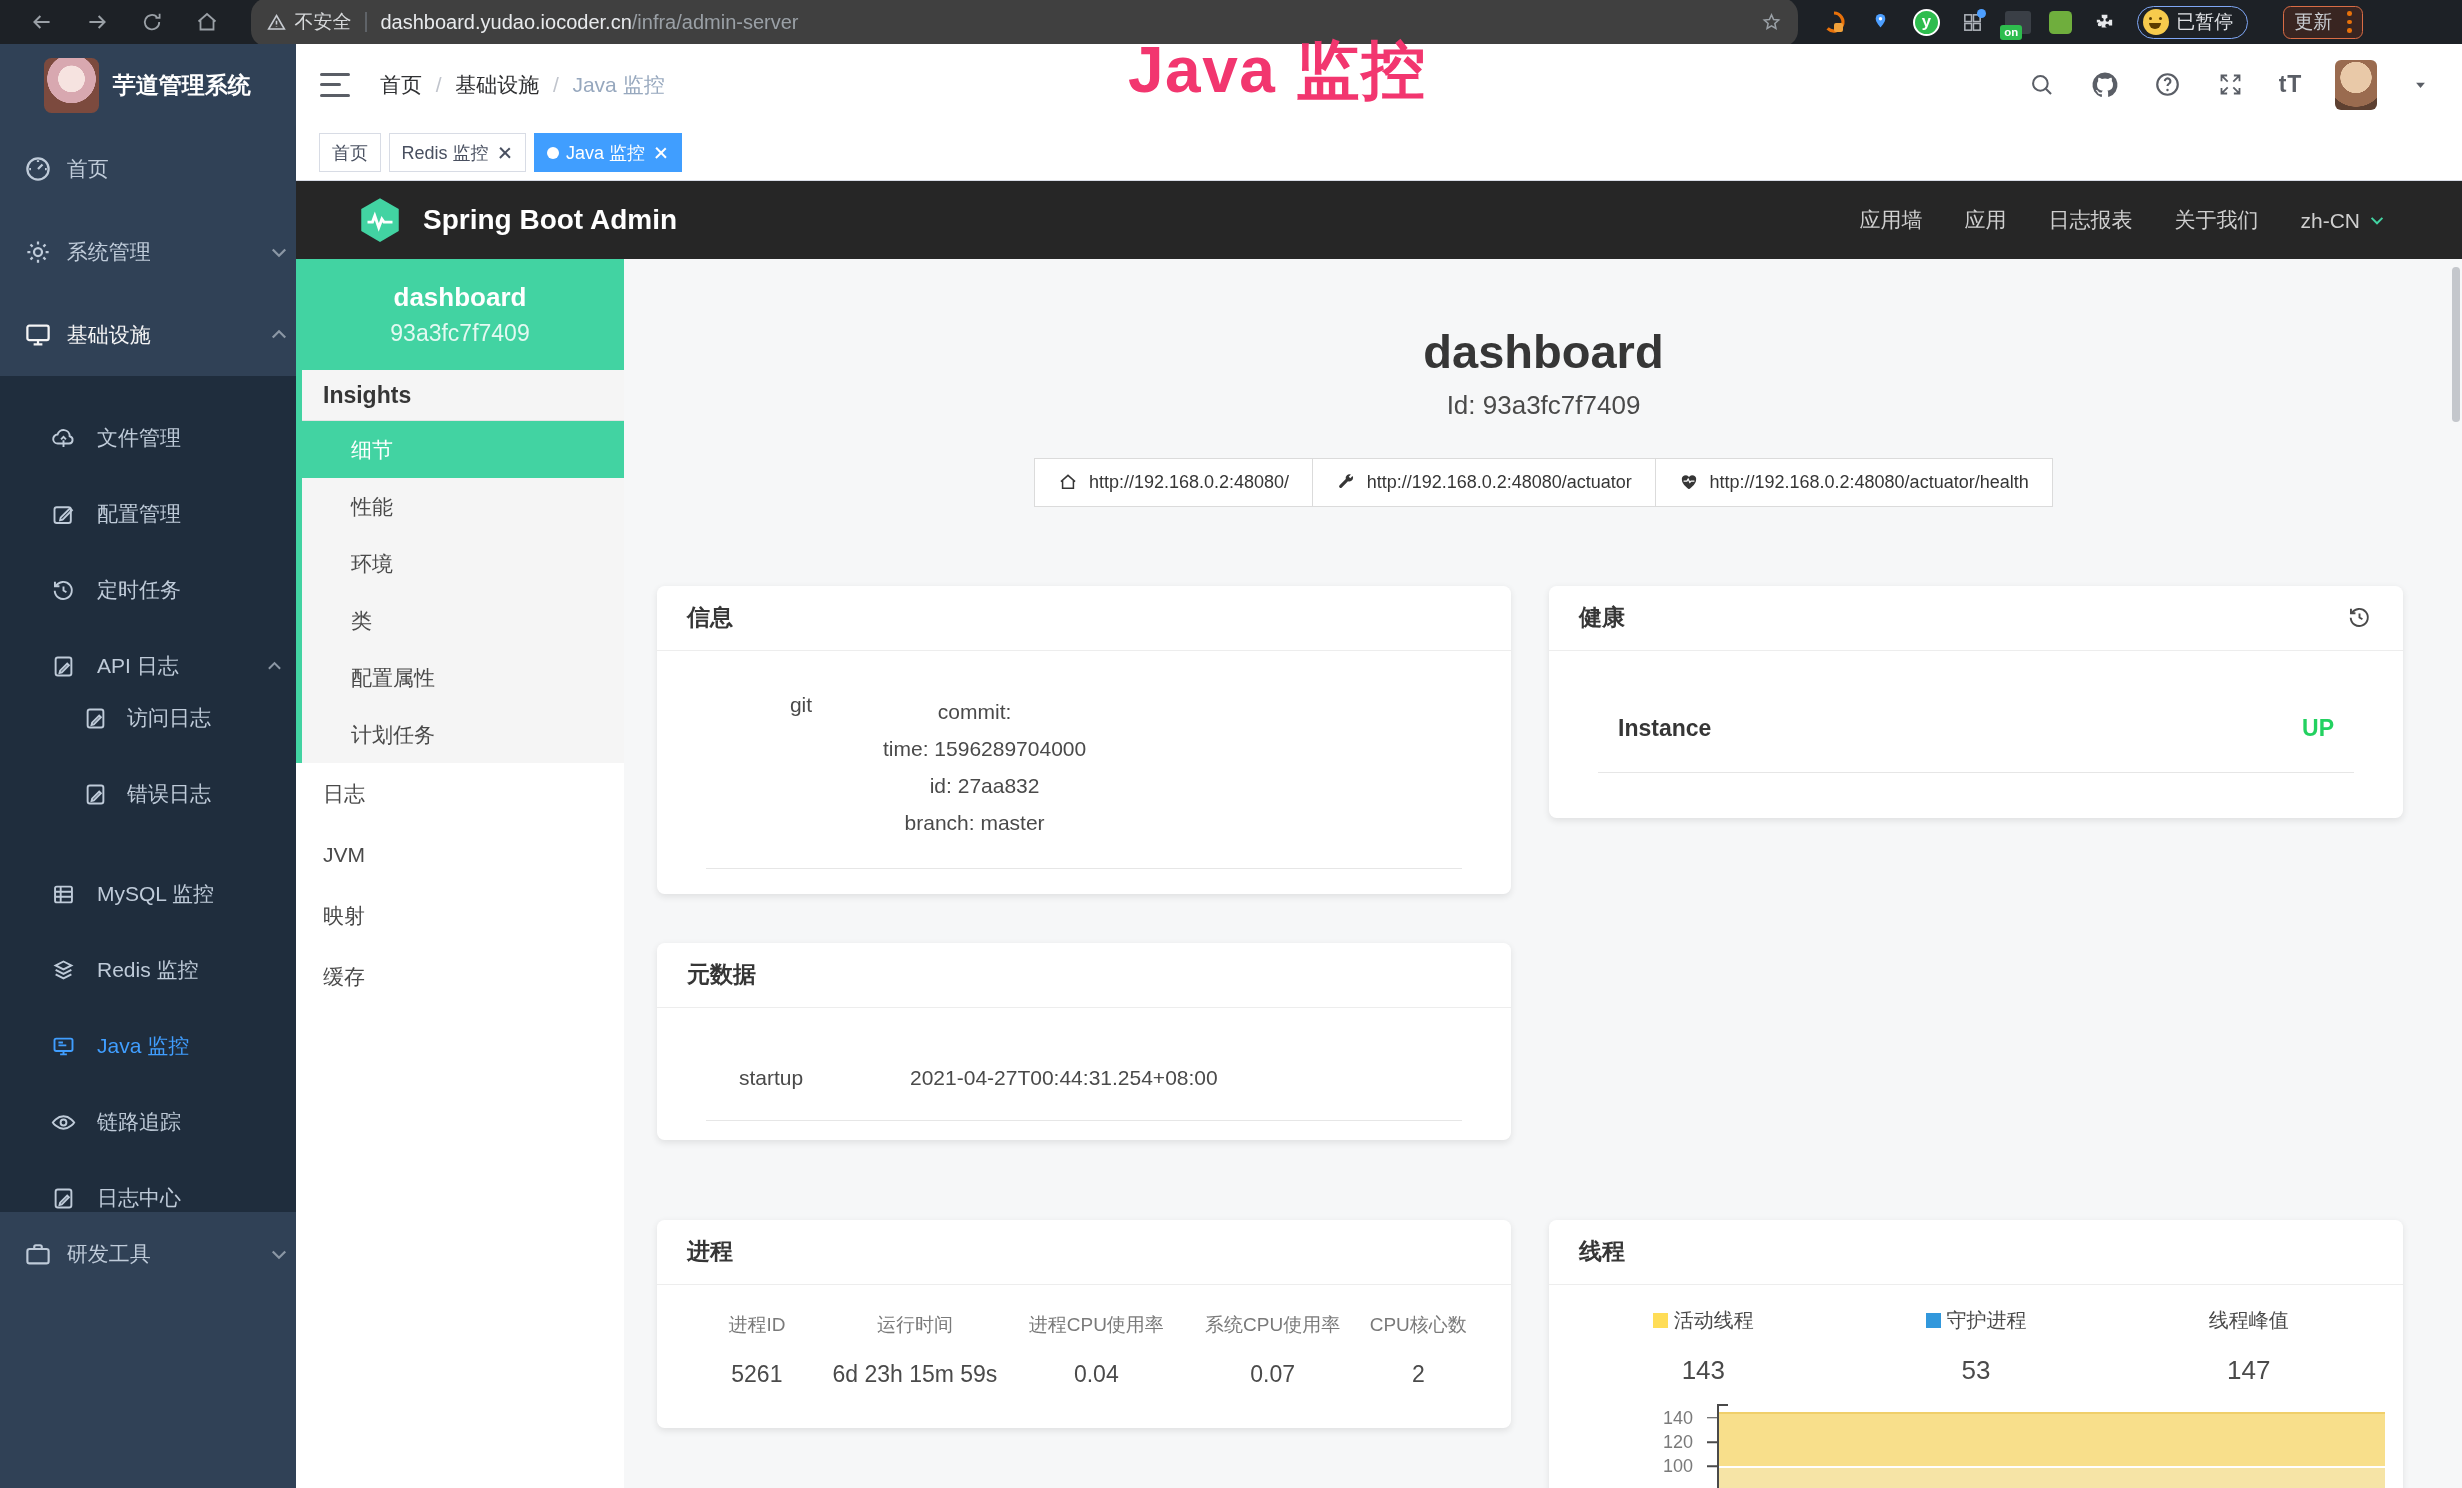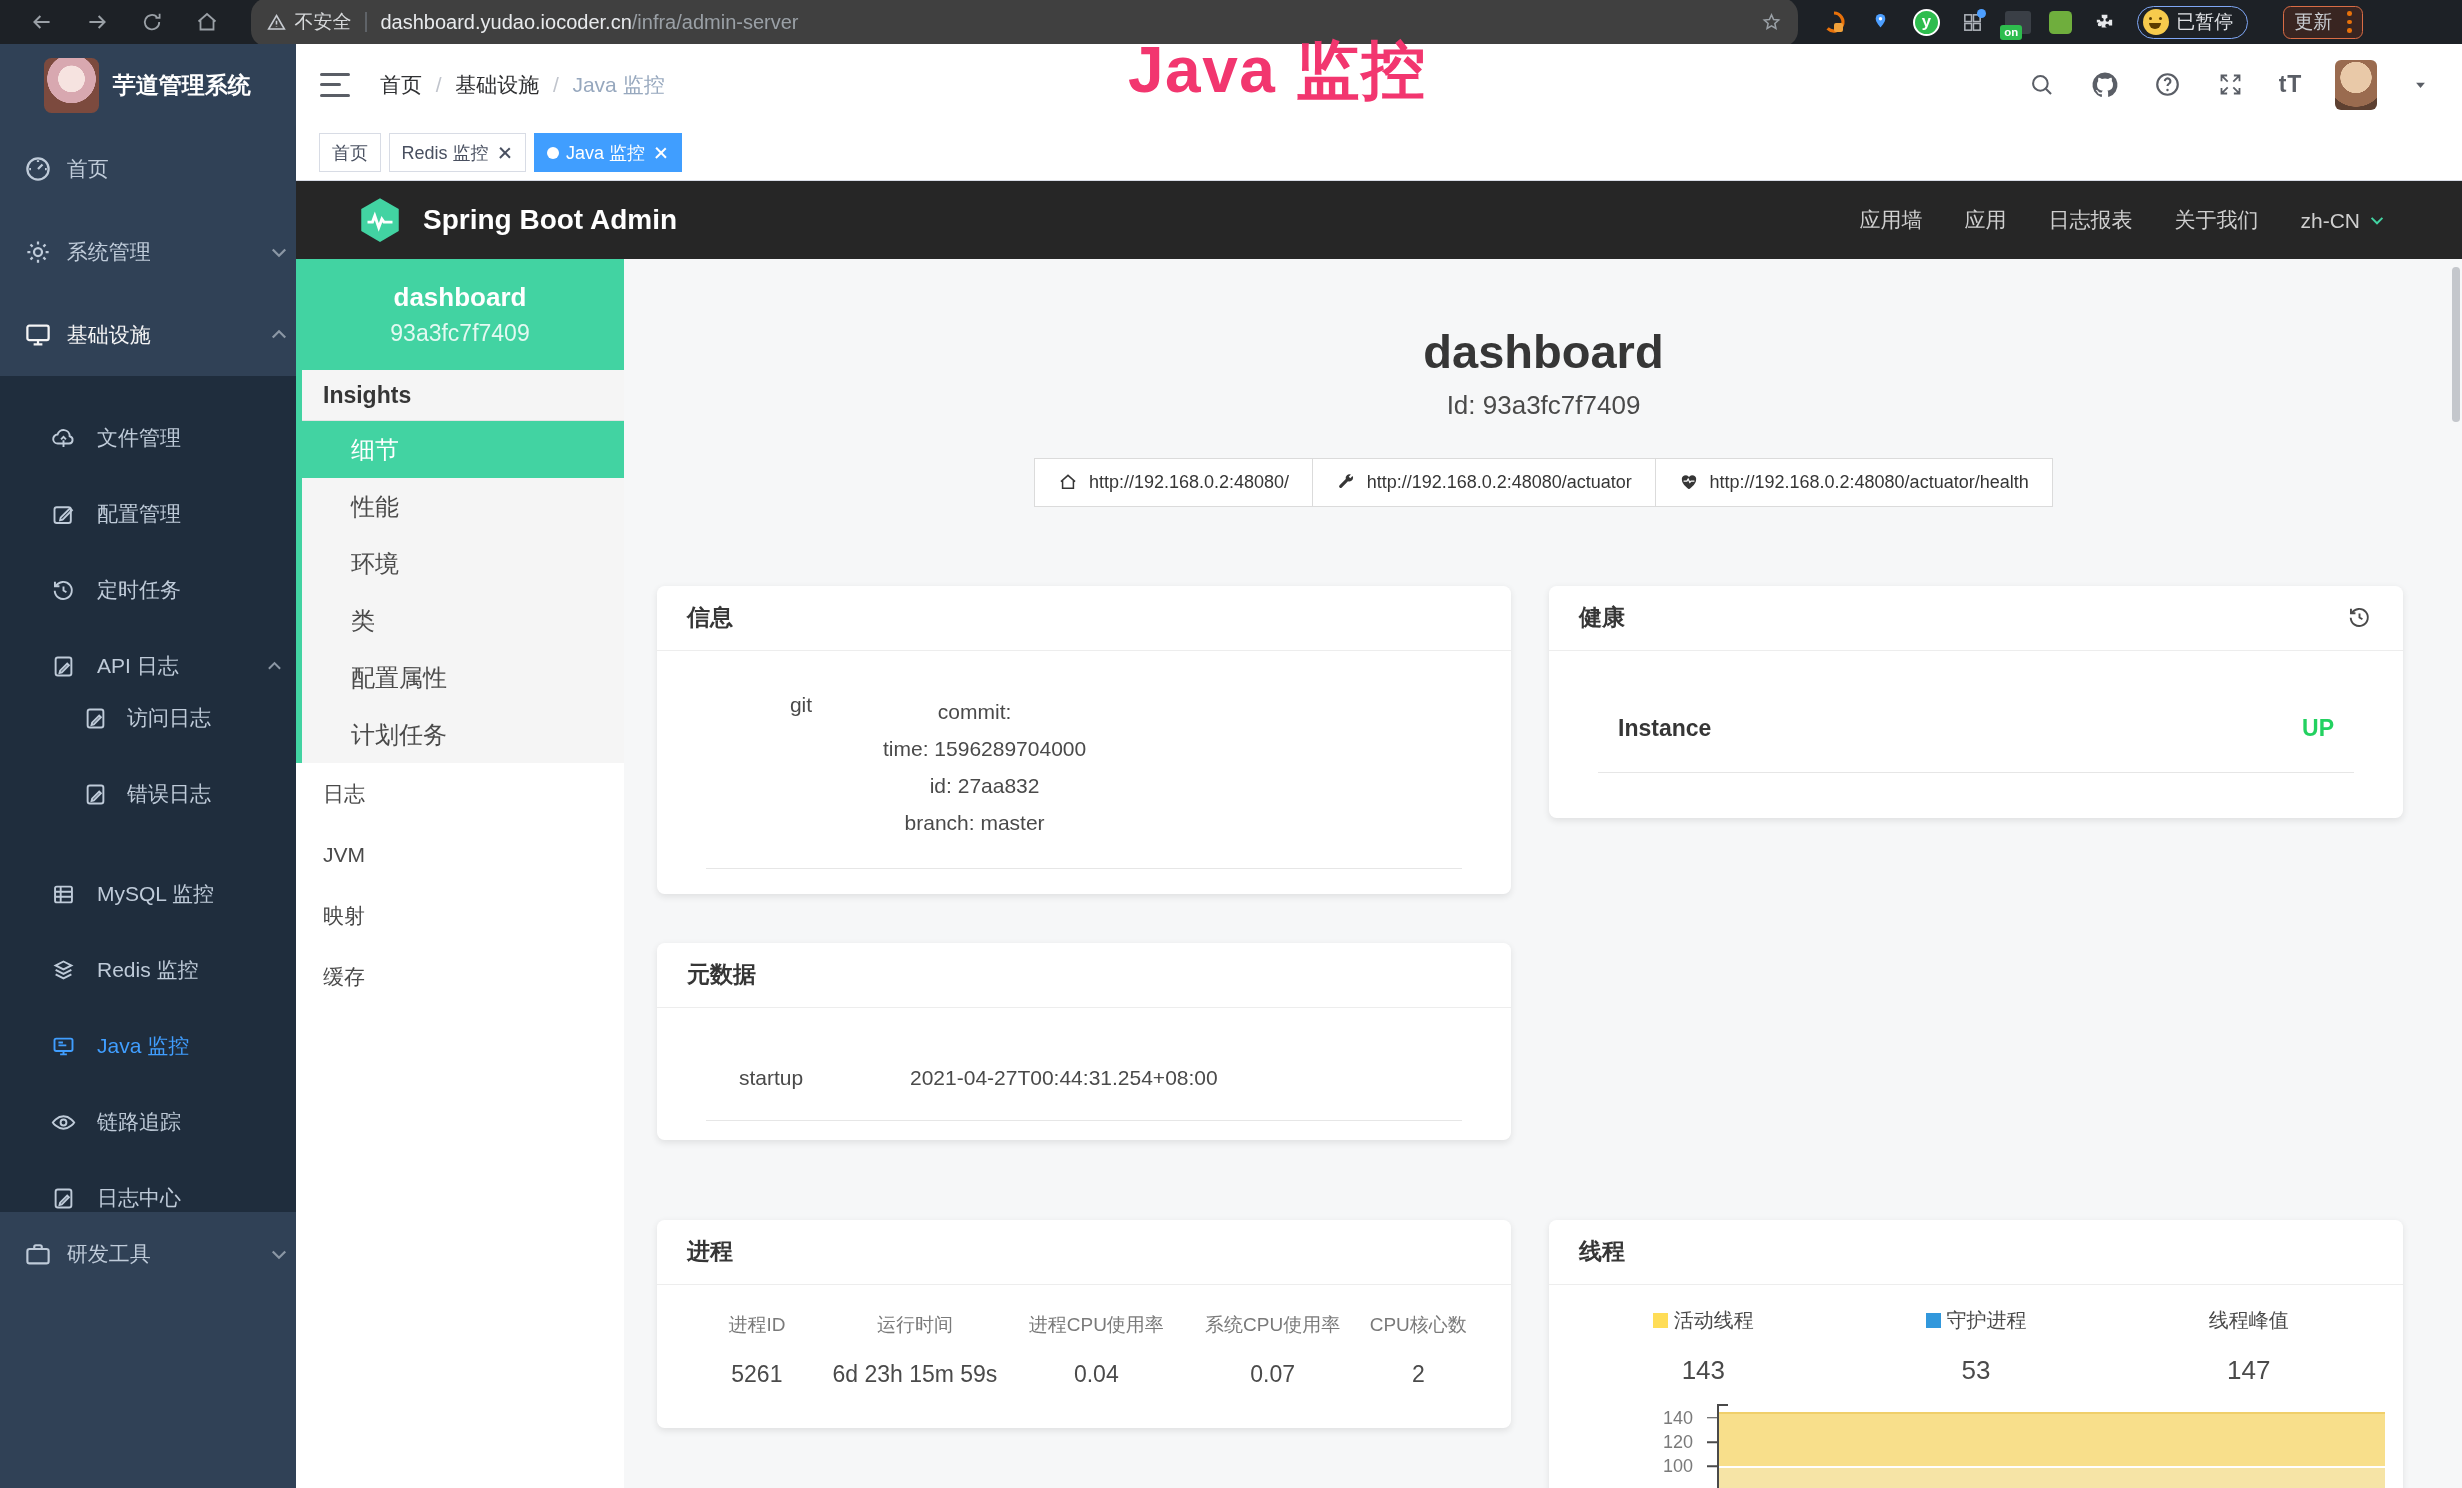--- a/index.html
+++ b/index.html
@@ -97,21 +97,21 @@
   .sba-nav .chev{color:#42d3a2;}
   
   .sba-body{position:relative;height:1231px;display:flex;}
   .sba-side{width:328px;background:#fff;flex:0 0 auto;}
   .inst-head{height:111px;background:#42d3a2;display:flex;flex-direction:column;align-items:center;justify-content:center;gap:7.6px;}
   .inst-head .nm{color:#fff;font-size:26px;font-weight:bold;}
   .inst-head .id{color:rgba(255,255,255,.85);font-size:23px;}
   .insights{background:#f5f5f5;border-left:6px solid #42d3a2;box-sizing:border-box;}
   .insights .glab{height:50px;display:flex;align-items:center;padding-left:21px;font-size:23px;font-weight:bold;
     color:#363636;border-bottom:0.8px solid #e4e4e4;}
-  .insights .sitem{height:57px;display:flex;align-items:center;padding-left:49px;font-size:24px;color:#4a4a4a;cursor:pointer;}
+  .insights .sitem{height:57px;display:flex;align-items:center;padding-left:49px;font-size:21px;color:#4a4a4a;cursor:pointer;}
   .insights .sitem.active{background:#42d3a2;color:#fff;margin-left:-6px;padding-left:55px;}
   .rootitem{height:61px;display:flex;align-items:center;padding-left:27px;font-size:21px;color:#4a4a4a;cursor:pointer;background:#fff;}
   .sba-main{position:relative;flex:1;background:#f6f7f8;overflow:hidden;}
   .mtitle{margin-top:62px;text-align:center;font-size:47px;font-weight:600;color:#363636;line-height:61px;}
   .mid{margin-top:4.6px;text-align:center;font-size:26px;color:#4a4a4a;line-height:36px;}
   .chips{margin-top:35px;display:flex;justify-content:center;}
   .chip{height:49px;border:0.8px solid #dbdbdb;background:#fff;display:flex;align-items:center;gap:10.6px;
     padding:0 23px;font-size:18px;color:#363636;cursor:pointer;box-sizing:border-box;}
   .chip + .chip{border-left:none;}
   .chip .ic{width:20px;height:20px;color:#363636;}

